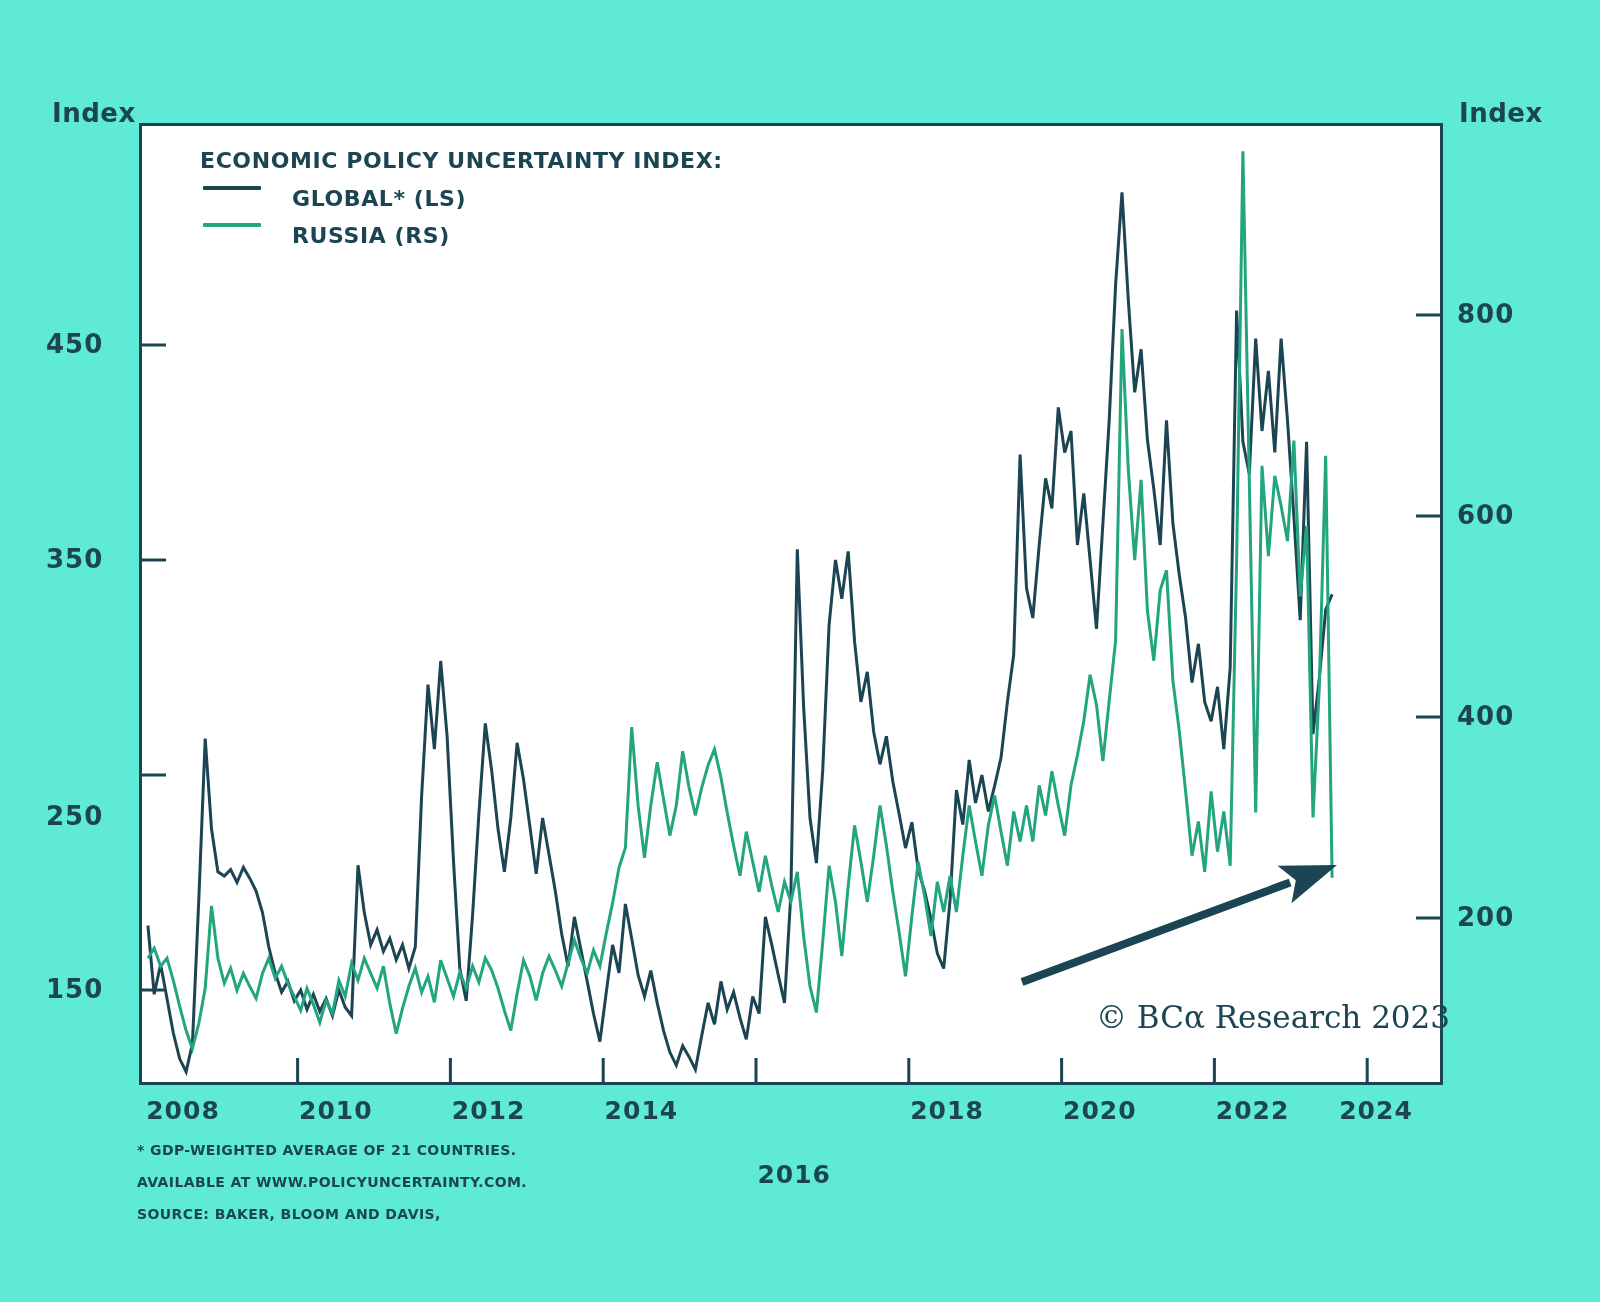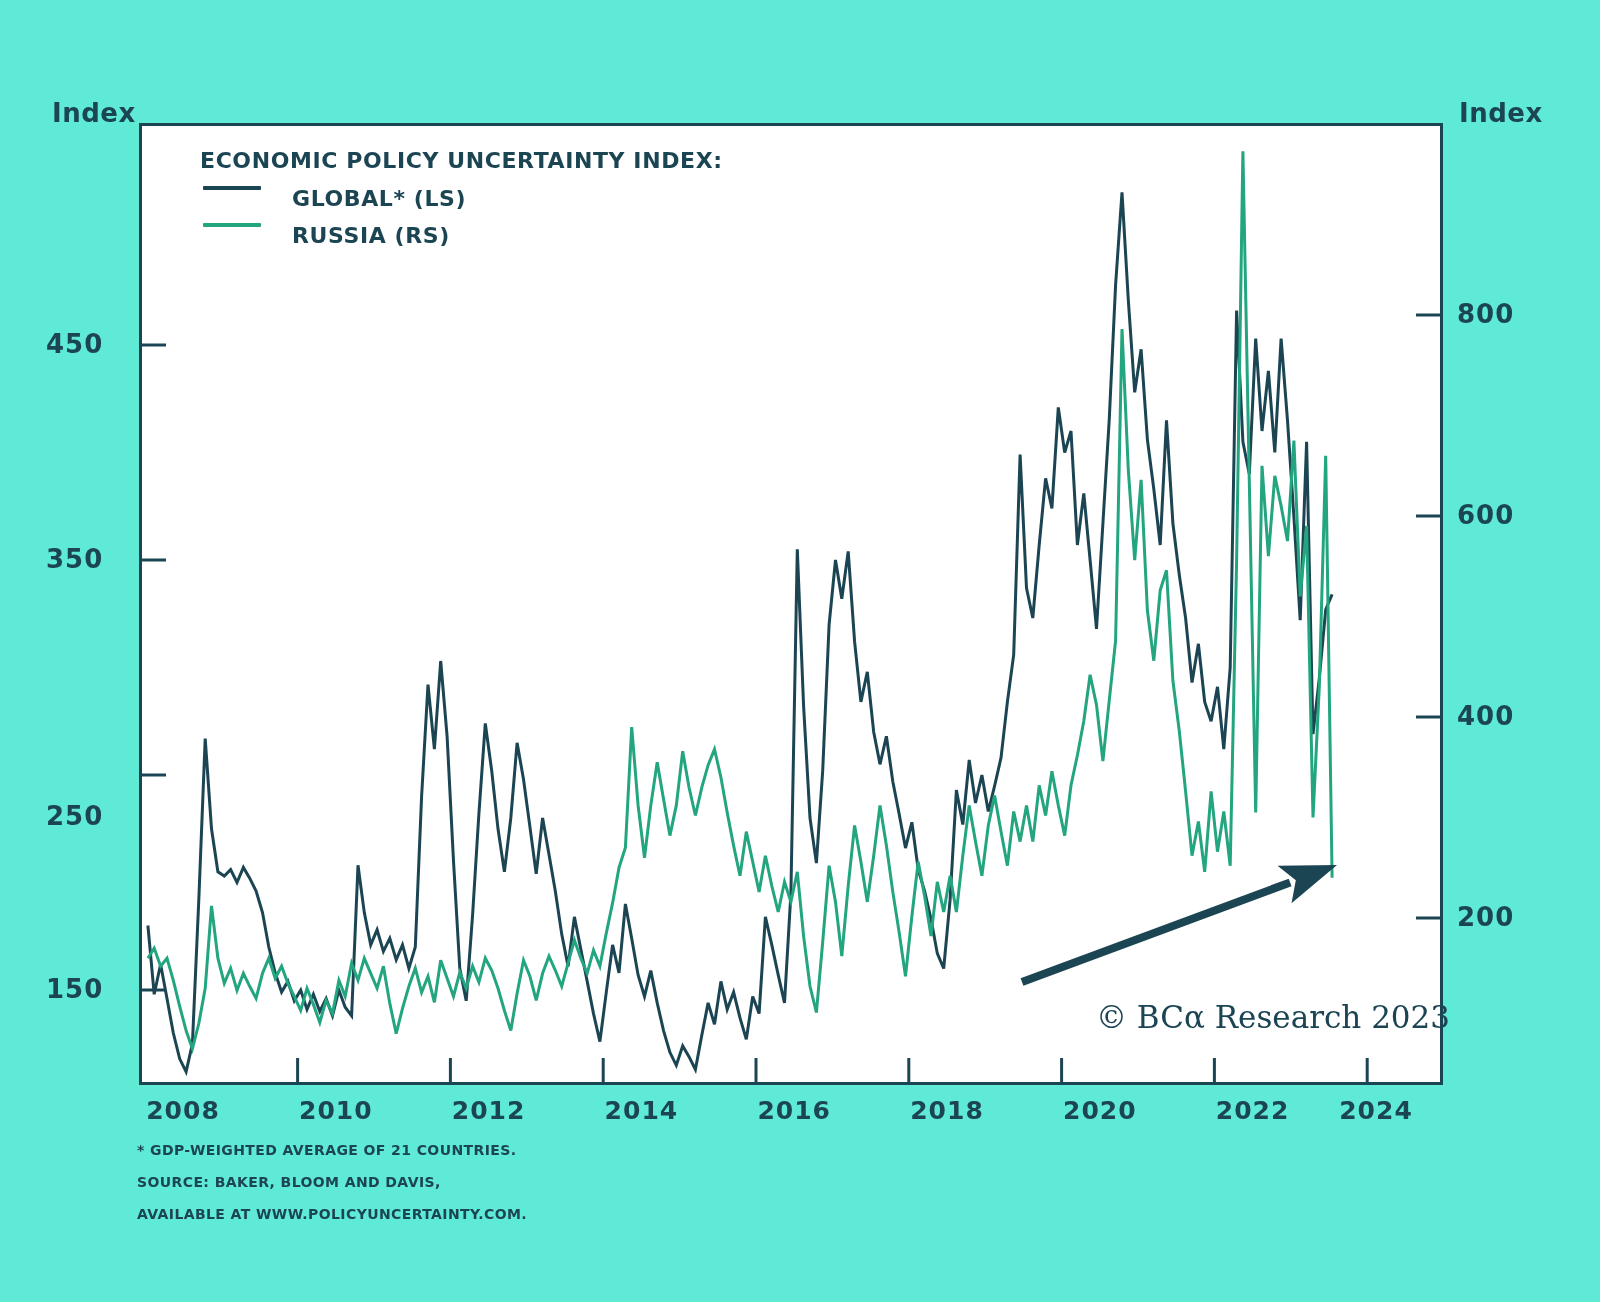--- a/index.html
+++ b/index.html
@@ -77,36 +77,36 @@
       <div class="legend-label">GLOBAL* (LS)</div>
     </div>
     <div class="legend-row">
       <div class="legend-swatch" style="background: rgb(35, 165, 127);"></div>
       <div class="legend-label">RUSSIA (RS)</div>
     </div>
   </div>
 
   <div id="footnote">
     <div>* GDP-WEIGHTED AVERAGE OF 21 COUNTRIES.</div>
+    <div>AVAILABLE AT WWW.POLICYUNCERTAINTY.COM.</div>
     <div>SOURCE: BAKER, BLOOM AND DAVIS,</div>
-    <div>AVAILABLE AT WWW.POLICYUNCERTAINTY.COM.</div>
   </div>
 
   <div id="copyright">© BCα Research 2023</div>
 
 <div class="tick-label left" style="left: 46px; top: 328px; width: 82px;">450</div>
     <div class="tick-label left" style="left: 46px; top: 543px; width: 82px;">350</div>
     <div class="tick-label left" style="left: 46px; top: 758px; width: 82px; margin-top: 42px;">250</div>
     <div class="tick-label left" style="left: 46px; top: 973px; width: 82px;">150</div>
     <div class="tick-label right" style="left: 1457px; top: 298px;">800</div>
     <div class="tick-label right" style="left: 1457px; top: 499px;">600</div>
     <div class="tick-label right" style="left: 1457px; top: 700px;">400</div>
     <div class="tick-label right" style="left: 1457px; top: 901px;">200</div>
     <div class="year-label" style="left: 128px; top: 1096px; width: 110px;">2008</div>
     <div class="year-label" style="left: 280.8px; top: 1096px; width: 110px;">2010</div>
     <div class="year-label" style="left: 433.6px; top: 1096px; width: 110px;">2012</div>
     <div class="year-label" style="left: 586.4px; top: 1096px; width: 110px;">2014</div>
-    <div class="year-label" style="left: 739.2px; top: 1096px; width: 110px;">2016</div>
+    <div class="year-label" style="left: 739.2px; top: 1160px; width: 110px;">2016</div>
     <div class="year-label" style="left: 892px; top: 1096px; width: 110px;">2018</div>
     <div class="year-label" style="left: 1044.8px; top: 1096px; width: 110px;">2020</div>
     <div class="year-label" style="left: 1197.6px; top: 1096px; width: 110px;">2022</div>
     <div class="year-label" style="left: 1321px; top: 1096px; width: 110px;">2024</div>
   </div>
 
 </body></html>

